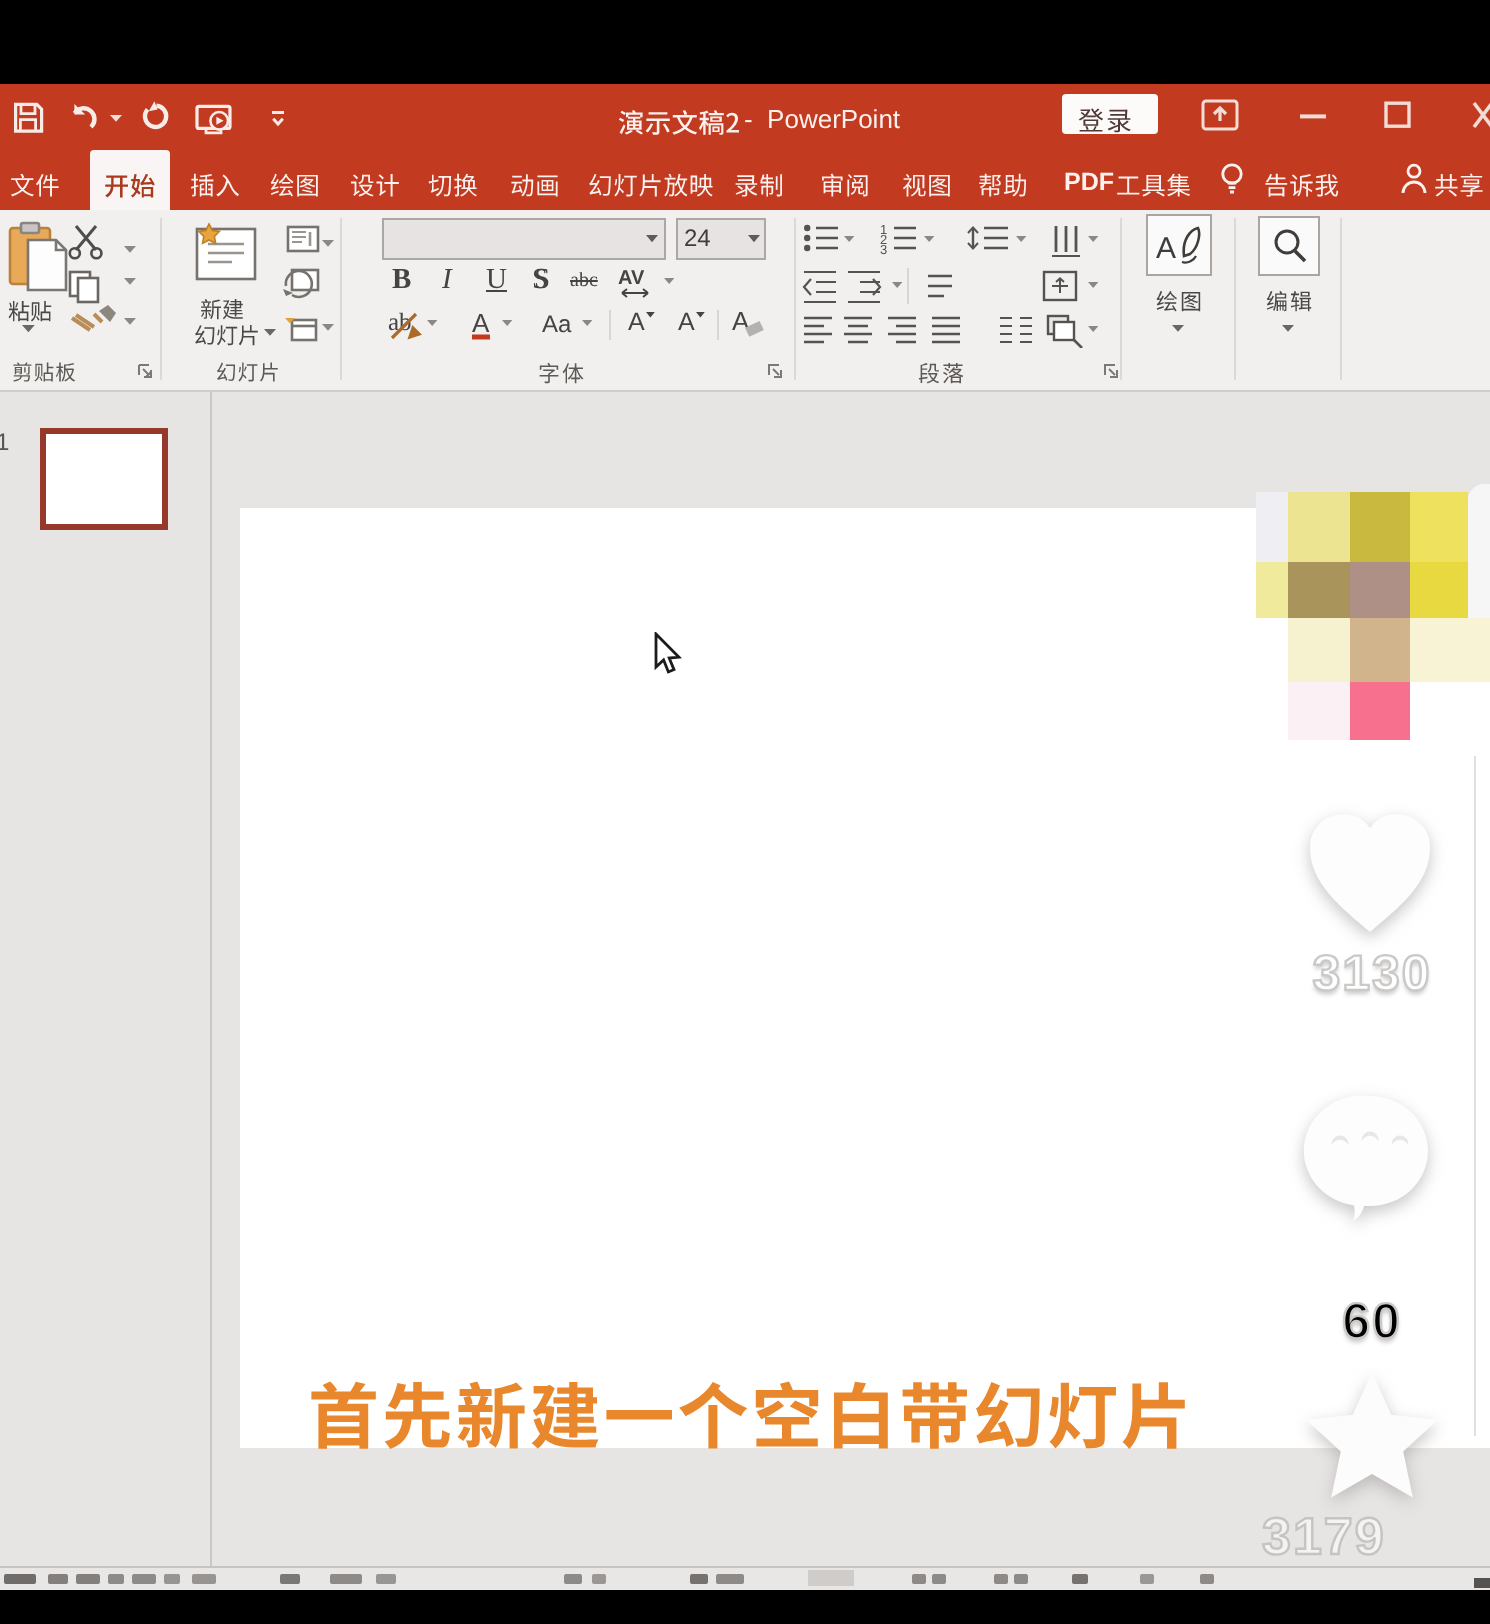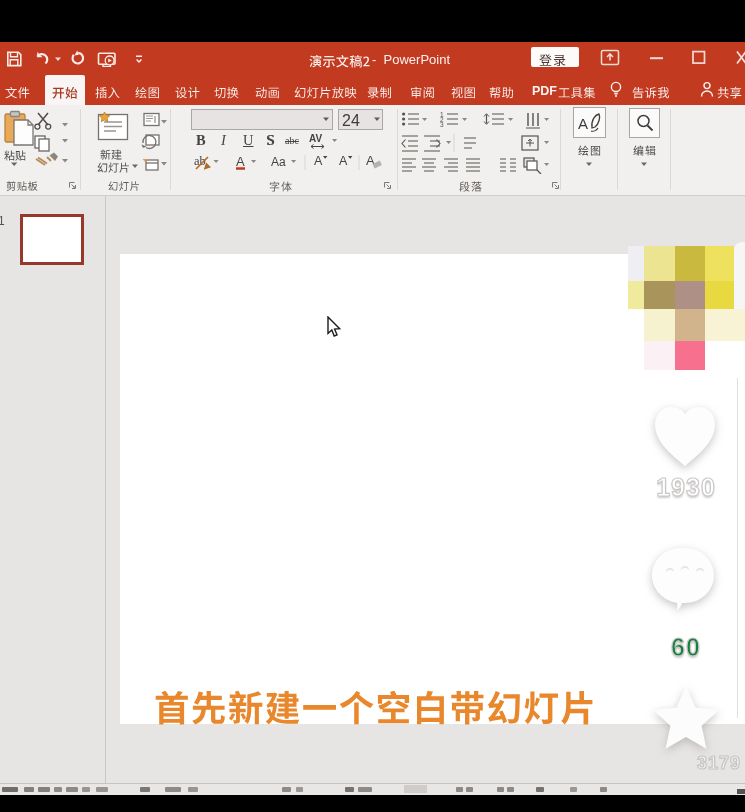--- a/index.html
+++ b/index.html
@@ -170,21 +170,21 @@
       <path d="M1 1.5 l3 3.4 3-3.4z" fill="#6b6762"></path>
     </svg>
     <svg style="position:absolute;left:108px;top:178px;overflow:visible;" width="32" height="15" viewBox="0 0 32 15">
       <path d="M4.9 4.3H9.1V5H4.9ZM8.8 4.3H9.5Q9.5 4.3 9.5 4.4Q9.5 4.5 9.5 4.6Q9.5 4.7 9.5 4.7Q9.5 6.6 9.4 7.9Q9.4 9.2 9.3 10Q9.2 10.9 9.1 11.3Q9 11.8 8.8 12Q8.7 12.2 8.5 12.3Q8.3 12.4 8 12.4Q7.7 12.5 7.3 12.4Q6.8 12.4 6.4 12.4Q6.4 12.2 6.3 12Q6.2 11.8 6.1 11.6Q6.6 11.7 7.1 11.7Q7.5 11.7 7.7 11.7Q7.9 11.7 8 11.7Q8.1 11.6 8.1 11.5Q8.3 11.4 8.4 10.9Q8.5 10.5 8.5 9.7Q8.6 8.9 8.7 7.6Q8.7 6.3 8.8 4.5ZM3.7 9.2 4.4 9Q4.6 9.5 4.9 10Q5.2 10.6 5.4 11.1Q5.6 11.6 5.7 12L4.9 12.4Q4.9 11.9 4.7 11.4Q4.5 10.9 4.2 10.3Q4 9.7 3.7 9.2ZM0.8 8.1Q0.8 8 0.7 7.9Q0.7 7.7 0.6 7.6Q0.6 7.4 0.5 7.3Q0.7 7.3 0.8 7.1Q1 6.9 1.2 6.6Q1.3 6.5 1.5 6.1Q1.7 5.8 1.9 5.4Q2.1 4.9 2.4 4.4Q2.6 3.9 2.8 3.3L3.5 3.6Q3.3 4.4 2.9 5.1Q2.5 5.8 2.1 6.5Q1.7 7.1 1.3 7.7V7.7Q1.3 7.7 1.3 7.7Q1.2 7.8 1.1 7.8Q1 7.9 0.9 8Q0.8 8 0.8 8.1ZM0.8 8.1 0.8 7.5 1.2 7.2 3.8 7.1Q3.8 7.2 3.8 7.4Q3.7 7.6 3.7 7.8Q2.8 7.8 2.3 7.9Q1.7 7.9 1.5 8Q1.2 8 1 8Q0.9 8.1 0.8 8.1ZM0.9 12Q0.9 11.9 0.8 11.7Q0.8 11.6 0.7 11.5Q0.7 11.3 0.6 11.2Q0.8 11.1 1 10.9Q1.2 10.7 1.5 10.3Q1.7 10.1 2 9.6Q2.3 9.2 2.7 8.6Q3.1 8 3.5 7.3Q3.9 6.6 4.2 5.9L5 6.2Q4.5 7.2 3.9 8.2Q3.3 9.1 2.7 10Q2 10.8 1.4 11.5V11.5Q1.4 11.5 1.3 11.6Q1.3 11.6 1.2 11.7Q1.1 11.8 1 11.8Q0.9 11.9 0.9 12ZM0.9 12 0.8 11.3 1.3 11 4.8 10.4Q4.8 10.6 4.8 10.8Q4.8 11 4.8 11.1Q3.8 11.3 3.2 11.4Q2.5 11.6 2.1 11.6Q1.7 11.7 1.4 11.8Q1.2 11.8 1.1 11.9Q1 11.9 0.9 12Z M13.1 3.3H13.8V6.6Q13.8 7.5 13.7 8.3Q13.7 9.1 13.5 9.9Q13.3 10.7 12.9 11.4Q12.5 12.1 11.8 12.8Q11.7 12.7 11.6 12.6Q11.5 12.5 11.4 12.4Q11.3 12.3 11.2 12.2Q11.9 11.6 12.2 10.9Q12.6 10.3 12.8 9.6Q12.9 8.8 13 8.1Q13.1 7.4 13.1 6.6ZM11.8 5.4 12.4 5.5Q12.4 5.9 12.4 6.4Q12.3 6.9 12.2 7.3Q12.1 7.8 12 8.2L11.4 7.9Q11.5 7.6 11.6 7.2Q11.7 6.7 11.7 6.3Q11.8 5.8 11.8 5.4ZM14.7 5.2 15.4 5.5Q15.2 6 14.9 6.6Q14.7 7.2 14.4 7.6L14 7.4Q14.1 7.1 14.2 6.7Q14.4 6.3 14.5 5.9Q14.6 5.6 14.7 5.2ZM13.6 9.1Q13.7 9.2 14 9.4Q14.2 9.7 14.5 9.9Q14.8 10.2 15 10.5Q15.2 10.7 15.3 10.8L14.8 11.4Q14.7 11.3 14.5 11Q14.2 10.7 14 10.4Q13.7 10.1 13.5 9.9Q13.2 9.6 13.1 9.5ZM15.4 4.1H20.7V4.9H15.4ZM18.1 4.4H18.9V11.6Q18.9 12 18.8 12.2Q18.7 12.5 18.4 12.6Q18.1 12.7 17.6 12.7Q17.1 12.7 16.4 12.7Q16.4 12.6 16.3 12.4Q16.3 12.3 16.2 12.1Q16.1 12 16.1 11.9Q16.5 11.9 16.8 11.9Q17.2 11.9 17.4 11.9Q17.7 11.9 17.8 11.9Q18 11.9 18 11.8Q18.1 11.8 18.1 11.6Z M23.9 6H30.9V6.8H23.9ZM27.2 3.3H28V6.3H27.2ZM23.5 3.6H24.3V7Q24.3 7.8 24.2 8.5Q24.1 9.3 24 10.1Q23.8 10.8 23.5 11.5Q23.2 12.2 22.6 12.8Q22.5 12.7 22.4 12.6Q22.3 12.5 22.2 12.4Q22.1 12.3 22 12.2Q22.7 11.5 23 10.6Q23.3 9.7 23.4 8.8Q23.5 7.9 23.5 7ZM23.8 8.4H29.3V12.8H28.5V9.2H23.8Z" fill="#5d5955"></path>
     </svg>
     <div class="ab" style="left:191px;top:109px;width:142px;height:21px;background:#e6e3e2;border:1px solid #aba7a4"></div>
     <svg class="ab" style="left:322px;top:116px" width="9" height="8" viewBox="0 0 9 8">
       <path d="M1 1.5 l3 3.6 3-3.6z" fill="#5f5b58"></path>
     </svg>
     <div class="ab" style="left:338px;top:109px;width:45px;height:21px;background:#e6e3e2;border:1px solid #aba7a4"></div>
-    <div class="ab" style="left:342px;top:112px;font-size:16px;color:#3f3c39">24</div>
+    <div class="ab" style="left:342px;top:112px;font-size:12px;color:#3f3c39">24</div>
     <svg class="ab" style="left:373px;top:116px" width="9" height="8" viewBox="0 0 9 8">
       <path d="M1 1.5 l3 3.6 3-3.6z" fill="#5f5b58"></path>
     </svg>
     <div class="ab" style="left:196px;top:132px;width:14px;font-size:14.5px;font-weight:bold;color:#444;font-family:'Liberation Serif',serif">B</div>
     <div class="ab" style="left:221px;top:132px;font-size:14.5px;font-style:italic;color:#444;font-family:'Liberation Serif',serif">I</div>
     <div class="ab" style="left:243px;top:132px;font-size:14.5px;text-decoration:underline;color:#444;font-family:'Liberation Serif',serif">U</div>
     <div class="ab" style="left:266px;top:132px;font-size:14.5px;color:#444;font-family:'Liberation Serif',serif;text-shadow:1px 0 0 #444">S</div>
     <div class="ab" style="left:285px;top:135px;font-size:10px;color:#444;text-decoration:line-through;font-family:'Liberation Serif',serif">abc</div>
     <svg class="ab" style="left:309px;top:133px" width="30" height="18" viewBox="0 0 30 18">
 <g fill="#444" style="font:bold 10px Liberation Sans">
@@ -311,39 +311,39 @@
     <div style="position:absolute;left:675px;top:281px;width:30px;height:28px;background:#ae9086;"></div>
     <div style="position:absolute;left:705px;top:281px;width:29px;height:28px;background:#e7d93f;"></div>
     <div style="position:absolute;left:644px;top:309px;width:31px;height:32px;background:#f6f1ce;"></div>
     <div style="position:absolute;left:675px;top:309px;width:30px;height:32px;background:#d2b48c;"></div>
     <div style="position:absolute;left:705px;top:309px;width:40px;height:32px;background:#f7f3d4;"></div>
     <div style="position:absolute;left:644px;top:341px;width:31px;height:29px;background:#fbf0f3;"></div>
     <div style="position:absolute;left:675px;top:341px;width:30px;height:29px;background:#f7708e;"></div>
     <svg class="ab" style="left:651px;top:398px;filter:drop-shadow(0 3px 4px rgba(148,144,141,.5))" width="68" height="72" viewBox="0 0 68 72">
 <path d="M34 68 C20 56 4 44 4 26 A16.5 16.5 0 0 1 34 16 A16.5 16.5 0 0 1 64 26 C64 44 48 56 34 68z" fill="#fdfdfd"></path>
     </svg>
-    <div class="ab" style="left:631px;top:473px;width:110px;text-align:center;font-size:25px;font-weight:bold;letter-spacing:1px;color:#fff;-webkit-text-stroke:1.2px #cbc9c8;text-shadow:0 2px 2px rgba(170,167,165,.6)">1930</div>
+    <div class="ab" style="left:631px;top:473px;width:110px;text-align:center;font-size:25px;font-weight:bold;letter-spacing:1px;color:#fff;-webkit-text-stroke:1.2px #cbc9c8;text-shadow:0 2px 2px rgba(170,167,165,.6)">3130</div>
     <svg class="ab" style="left:648px;top:546px;filter:drop-shadow(0 3px 4px rgba(148,144,141,.5))" width="74" height="68" viewBox="0 0 74 68">
 <path d="M37 2 a29 27.5 0 0 1 0 55 l-3 0 c-1 4 -3 6 -5.5 7.5 c1-2.5 1-5 .5-7.8 A29 27.5 0 0 1 37 2z" fill="#fdfdfd"></path>
 <g fill="#e9e7e6">
         <circle cx="22" cy="26" r="4.2"></circle>
         <circle cx="37" cy="24" r="4.2"></circle>
         <circle cx="52" cy="26" r="4.2"></circle>
       </g>
 <g fill="#fdfdfd">
         <circle cx="22" cy="28.5" r="4.6"></circle>
         <circle cx="37" cy="26.5" r="4.6"></circle>
         <circle cx="52" cy="28.5" r="4.6"></circle>
       </g>
     </svg>
-    <div class="ab" style="left:631px;top:633px;width:110px;text-align:center;font-size:25px;font-weight:bold;letter-spacing:1px;color:#15803d;-webkit-text-stroke:1.2px #cbc9c8;text-shadow:0 2px 2px rgba(170,167,165,.6)">60</div>
+    <div class="ab" style="left:631px;top:647px;width:110px;text-align:center;font-size:25px;font-weight:bold;letter-spacing:1px;color:#000000;-webkit-text-stroke:1.2px #cbc9c8;text-shadow:0 2px 2px rgba(170,167,165,.6)">60</div>
     <svg class="ab" style="left:648px;top:684px;filter:drop-shadow(0 3px 4px rgba(148,144,141,.5))" width="76" height="72" viewBox="0 0 76 72">
 <path d="M38 2 l9.6 21.4 23.4 2.5 -17.4 15.8 4.8 23 -20.4-11.7 -20.4 11.7 4.8-23 L5 25.9 l23.4-2.5z" fill="#fcfcfc"></path>
     </svg>
-    <div class="ab" style="left:631px;top:753px;width:110px;text-align:right;font-size:18px;font-weight:bold;letter-spacing:1px;color:#f4f3f3;-webkit-text-stroke:1.2px #c6c4c3">3179</div>
+    <div class="ab" style="left:631px;top:753px;width:110px;text-align:left;font-size:26px;font-weight:bold;letter-spacing:1px;color:#f4f3f3;-webkit-text-stroke:1.2px #c6c4c3">3179</div>
     <svg style="position:absolute;left:154px;top:680px;overflow:visible;" width="442" height="52" viewBox="0 0 442 52">
       <path d="M8.6 27.8H26.8V31H8.6ZM8.6 33.3H26.8V36.6H8.6ZM8.6 39H26.9V42.7H8.6ZM1.7 15.8H33.9V19.7H1.7ZM5.2 21.9H30.1V44.4H25.7V25.6H9.5V44.4H5.2ZM15.6 18.1 21 18.3Q20.4 20 19.6 21.5Q18.8 23 18.2 24.2L14 23.7Q14.4 22.9 14.7 21.9Q14.9 20.9 15.2 19.9Q15.4 18.9 15.6 18.1ZM23.9 10.9 28.8 12Q27.7 13.5 26.6 14.9Q25.5 16.3 24.6 17.3L20.8 16.2Q21.4 15.5 21.9 14.6Q22.5 13.6 23 12.7Q23.5 11.7 23.9 10.9ZM7.3 12.5 11.1 10.8Q12.1 11.7 13.1 12.9Q14 14.1 14.6 15L10.6 17Q10.1 16.1 9.2 14.8Q8.2 13.5 7.3 12.5Z M57 28.8H61.3V38.5Q61.3 39.3 61.5 39.6Q61.7 39.8 62.6 39.8Q62.8 39.8 63.2 39.8Q63.6 39.8 64.1 39.8Q64.6 39.8 65 39.8Q65.4 39.8 65.7 39.8Q66.2 39.8 66.5 39.5Q66.8 39.1 66.9 38.1Q67 37 67.1 34.9Q67.5 35.3 68.2 35.6Q68.9 35.9 69.6 36.2Q70.4 36.5 70.9 36.6Q70.7 39.5 70.2 41Q69.7 42.6 68.7 43.2Q67.7 43.8 66 43.8Q65.8 43.8 65.2 43.8Q64.6 43.8 64 43.8Q63.3 43.8 62.8 43.8Q62.2 43.8 61.9 43.8Q59.9 43.8 58.9 43.3Q57.8 42.8 57.4 41.6Q57 40.5 57 38.5ZM38.9 25.7H70.6V29.8H38.9ZM44.7 15.8H67.8V19.9H44.7ZM47.4 28.9H51.9Q51.7 31.4 51.1 33.7Q50.6 36 49.4 38Q48.3 40 46.2 41.7Q44.2 43.3 41 44.5Q40.8 44 40.3 43.3Q39.9 42.6 39.3 41.9Q38.8 41.2 38.3 40.8Q41.2 39.9 42.9 38.6Q44.6 37.4 45.5 35.8Q46.4 34.3 46.8 32.5Q47.2 30.8 47.4 28.9ZM44.7 11.5 49 12.4Q48.5 14.5 47.7 16.7Q46.9 19 45.9 21.1Q44.9 23.2 43.7 24.8Q43.2 24.5 42.5 24.1Q41.8 23.7 41.1 23.4Q40.4 23.1 39.9 22.9Q41.1 21.4 42 19.5Q42.9 17.5 43.6 15.4Q44.3 13.3 44.7 11.5ZM52.6 11H56.9V26.9H52.6Z M95 22.8H108.3V26.7H95ZM75.8 14.5H91.8V18H75.8ZM75.5 28.7H91.7V32.3H75.5ZM75.2 22.5H92.3V26H75.2ZM100.8 24.5H104.9V44.2H100.8ZM77.7 18.7 81 17.9Q81.5 18.8 81.9 20Q82.2 21.1 82.3 22L78.8 23Q78.7 22.1 78.4 20.9Q78.1 19.7 77.7 18.7ZM86.4 17.8 90.2 18.6Q89.7 20 89.1 21.3Q88.6 22.6 88.1 23.6L84.6 22.9Q85 22.1 85.3 21.3Q85.6 20.4 85.9 19.5Q86.2 18.6 86.4 17.8ZM104.2 11.3 107.4 14.5Q105.6 15.2 103.4 15.8Q101.2 16.4 99 16.8Q96.7 17.3 94.6 17.6Q94.5 16.9 94.1 16Q93.7 15.1 93.3 14.4Q95.3 14 97.3 13.6Q99.3 13.1 101.1 12.5Q102.9 11.9 104.2 11.3ZM80.8 11.7 84.6 10.8Q85.2 11.9 85.7 13.3Q86.3 14.7 86.5 15.7L82.5 16.7Q82.3 15.7 81.8 14.3Q81.3 12.9 80.8 11.7ZM82 24.7H85.9V39.9Q85.9 41.2 85.6 41.9Q85.3 42.7 84.5 43.1Q83.7 43.5 82.6 43.6Q81.5 43.7 80.1 43.7Q80 43 79.7 42Q79.3 41 78.9 40.3Q79.7 40.3 80.5 40.3Q81.3 40.3 81.5 40.3Q82 40.3 82 39.8ZM93.3 14.4H97.3V27Q97.3 28.9 97.2 31.2Q97.1 33.4 96.7 35.7Q96.3 38 95.6 40.1Q94.9 42.2 93.8 43.9Q93.5 43.5 92.9 43Q92.2 42.5 91.6 42.1Q91 41.6 90.5 41.4Q91.8 39.4 92.4 36.9Q93 34.4 93.2 31.8Q93.3 29.2 93.3 27ZM86.5 34.4 89.2 32.9Q90.1 34.1 90.9 35.5Q91.7 36.9 92.1 37.9L89.2 39.7Q88.8 38.7 88 37.1Q87.2 35.6 86.5 34.4ZM77.9 33.2 81.2 34.1Q80.6 35.8 79.6 37.6Q78.6 39.3 77.6 40.5Q77.1 40.1 76.3 39.5Q75.4 38.9 74.8 38.5Q75.8 37.5 76.6 36Q77.4 34.6 77.9 33.2Z M122.7 18.6H144.5V21.7H122.7ZM124.2 28.4H142.9V31.4H124.2ZM122.8 33.2H144.1V36.4H122.8ZM130.6 11H134.7V38.8H130.6ZM124.6 13.7H142.5V26.7H124.5V23.5H138.8V16.9H124.6ZM112.8 13H120.9V16.7H112.8ZM115.8 23.1H120.9V26.8H115.7ZM119.4 23.1H120.1L120.9 23L123.2 23.6Q122.5 31.5 120.4 36.6Q118.3 41.8 114.8 44.4Q114.5 43.9 113.9 43.4Q113.4 42.9 112.8 42.4Q112.2 41.8 111.7 41.6Q115.1 39.3 117 34.9Q118.8 30.6 119.4 23.8ZM116 28.8Q117 32.4 118.7 34.6Q120.3 36.8 122.6 37.9Q124.8 39 127.5 39.4Q130.3 39.9 133.4 39.9Q134 39.9 135.2 39.9Q136.3 39.9 137.8 39.9Q139.2 39.9 140.6 39.8Q142.1 39.8 143.3 39.8Q144.6 39.8 145.3 39.8Q145 40.2 144.7 40.9Q144.4 41.6 144.1 42.3Q143.9 43.1 143.8 43.7H141.9H133.3Q129.5 43.7 126.3 43.1Q123.1 42.6 120.6 41.1Q118 39.7 116.1 37Q114.2 34.3 112.8 29.9ZM114.1 28.4Q113.9 28 113.6 27.4Q113.3 26.8 113 26.2Q112.7 25.5 112.4 25.1Q113 25 113.7 24.3Q114.4 23.6 114.9 22.7Q115.3 22.2 116.1 20.7Q116.9 19.2 117.8 17.2Q118.7 15.3 119.4 13.2V13L120.8 12.4L123.4 14.1Q121.9 17.6 120.2 20.8Q118.5 24 116.9 26.3V26.4Q116.9 26.4 116.5 26.6Q116 26.8 115.5 27.1Q114.9 27.4 114.5 27.8Q114.1 28.1 114.1 28.4Z M149.2 25H182V29.7H149.2Z M202.4 11 206.3 12.8Q204.2 16.3 201.5 19.1Q198.7 22 195.5 24.2Q192.2 26.5 188.7 28.1Q188.2 27.1 187.3 25.9Q186.5 24.8 185.6 23.9Q189 22.7 192.1 20.8Q195.3 18.9 198 16.4Q200.6 14 202.4 11ZM204.1 13.4Q207.1 16.4 209.8 18.5Q212.5 20.6 215 21.9Q217.4 23.2 219.6 24.1Q218.8 24.8 217.9 25.9Q217 27.1 216.5 28.1Q214.3 27.1 211.8 25.5Q209.4 24 206.5 21.5Q203.7 19.1 200.3 15.4ZM200.2 22.5H204.7V44.3H200.2Z M237 31.1H241.6V41.1H237ZM223.9 15H255.1V23.1H250.6V18.9H228.1V23.8H223.9ZM228.5 28.5H250.6V32.3H228.5ZM224.2 39.3H254.9V43.2H224.2ZM240.9 23.2 243.6 20.2Q244.9 20.8 246.4 21.5Q247.9 22.2 249.5 23Q251 23.7 252.4 24.4Q253.8 25.2 254.8 25.7L251.9 29.1Q251 28.5 249.7 27.8Q248.3 27 246.8 26.2Q245.3 25.4 243.7 24.6Q242.2 23.8 240.9 23.2ZM235.1 20.3 238 22.9Q236.5 24.2 234.5 25.4Q232.6 26.6 230.6 27.7Q228.5 28.8 226.6 29.6L224.2 25.7Q227.1 24.8 229.9 23.4Q232.8 22 235.1 20.3ZM236 11.9 240.5 10.7Q241.1 11.9 241.7 13.3Q242.4 14.8 242.7 15.8L237.9 17.2Q237.6 16.2 237.1 14.7Q236.5 13.2 236 11.9Z M265.3 37.7H287.3V42H265.3ZM265.2 26.9H287.3V31.1H265.2ZM263 16.2H289.9V44.3H285.4V20.5H267.3V44.3H263ZM273.4 10.9 279 11.6Q278.2 13.6 277.3 15.5Q276.3 17.4 275.6 18.7L271.4 17.8Q271.8 16.8 272.2 15.6Q272.6 14.4 272.9 13.2Q273.3 11.9 273.4 10.9Z M311 25.7H315.4V44.4H311ZM311.2 11.2H315.4V21.2H311.2ZM301.7 29.3H322.6V33H305.9V41.3H301.7ZM321.5 29.3H325.9V37.2Q325.9 38.6 325.5 39.4Q325.2 40.2 324.2 40.7Q323.3 41.1 322 41.2Q320.7 41.3 319 41.3Q318.9 40.4 318.5 39.4Q318.1 38.4 317.7 37.6Q318.7 37.6 319.7 37.6Q320.6 37.7 320.9 37.7Q321.3 37.6 321.4 37.5Q321.5 37.4 321.5 37.2ZM298 22.7H328.8V30.5H324.4V26.2H302.1V30.5H298ZM297.3 14.7H329.5V18.3H297.3ZM302.6 11.1H306.9V21.3H302.6ZM320 11.1H324.3V21.3H320Z M349.4 14.3H363.6V18.4H349.4ZM361.6 14.3H365.8Q365.8 14.3 365.8 14.7Q365.8 15.2 365.8 15.7Q365.8 16.2 365.8 16.4Q365.7 22.8 365.5 27.2Q365.3 31.6 365.1 34.4Q364.9 37.3 364.5 38.9Q364.2 40.4 363.6 41.2Q362.9 42.2 362.1 42.6Q361.4 43.1 360.3 43.3Q359.3 43.4 357.8 43.4Q356.3 43.4 354.8 43.4Q354.7 42.5 354.4 41.3Q354 40 353.4 39.1Q355 39.3 356.3 39.3Q357.6 39.3 358.3 39.3Q358.8 39.3 359.1 39.2Q359.5 39 359.8 38.7Q360.2 38.2 360.5 36.7Q360.8 35.2 361 32.4Q361.2 29.7 361.3 25.5Q361.4 21.2 361.6 15.3ZM344.9 31.8 348.4 30.4Q349.3 32.2 350.3 34.2Q351.2 36.2 351.9 38.2Q352.7 40.1 353 41.6L349.2 43.4Q348.9 41.8 348.2 39.8Q347.5 37.9 346.7 35.7Q345.8 33.6 344.9 31.8ZM335.4 28.2Q335.3 27.8 335.1 27.1Q334.8 26.3 334.5 25.5Q334.3 24.7 334 24.1Q334.6 24 335.2 23.4Q335.7 22.8 336.4 21.8Q336.7 21.3 337.4 20.3Q338 19.2 338.8 17.7Q339.6 16.2 340.3 14.5Q341.1 12.7 341.7 11L346 12.7Q344.9 15.1 343.7 17.5Q342.4 19.9 340.9 22Q339.5 24.2 338.1 25.9V26.1Q338.1 26.1 337.7 26.3Q337.3 26.5 336.8 26.9Q336.2 27.2 335.8 27.6Q335.4 27.9 335.4 28.2ZM335.4 28.2 335.3 25 337.3 23.7 345.5 23.2Q345.3 24.1 345.1 25.2Q345 26.3 345 27Q342.2 27.2 340.5 27.4Q338.8 27.6 337.8 27.7Q336.8 27.8 336.3 28Q335.8 28.1 335.4 28.2ZM335.7 41.8Q335.6 41.4 335.3 40.7Q335 39.9 334.7 39.1Q334.4 38.3 334.2 37.7Q335 37.5 335.7 36.7Q336.5 36 337.5 34.7Q338 34 339 32.5Q340.1 31 341.3 29Q342.6 26.9 343.8 24.5Q345.1 22.1 346.1 19.7L350.3 21.6Q348.6 25 346.7 28.2Q344.7 31.4 342.6 34.3Q340.6 37.1 338.5 39.5V39.6Q338.5 39.6 338.1 39.8Q337.6 40.1 337.1 40.4Q336.5 40.8 336.1 41.1Q335.7 41.5 335.7 41.8ZM335.7 41.8 335.4 38.3 337.5 36.9 349.4 35.1Q349.2 36 349.2 37.2Q349.1 38.3 349.1 39Q346 39.6 343.8 40Q341.6 40.4 340.1 40.6Q338.7 40.9 337.8 41.1Q337 41.3 336.5 41.5Q336 41.7 335.7 41.8Z M376.4 11.4H380.5V23.2Q380.5 25.9 380.3 28.8Q380.1 31.6 379.4 34.3Q378.7 37.1 377.4 39.6Q376 42.1 373.7 44.2Q373.4 43.7 372.9 43.1Q372.4 42.5 371.8 41.9Q371.2 41.3 370.7 41Q372.7 39.2 373.8 37Q374.9 34.8 375.5 32.5Q376 30.2 376.2 27.9Q376.4 25.5 376.4 23.2ZM372.1 18.4 375.3 18.8Q375.3 20.4 375.1 22.1Q374.9 23.9 374.6 25.6Q374.3 27.3 373.9 28.7L370.7 27.5Q371.1 26.3 371.4 24.8Q371.7 23.2 371.9 21.6Q372.1 19.9 372.1 18.4ZM382.4 17.6 386 18.9Q385.2 20.8 384.4 22.8Q383.6 24.8 382.8 26.2L380.3 25.1Q380.7 24.1 381.1 22.8Q381.5 21.4 381.9 20.1Q382.2 18.7 382.4 17.6ZM379.8 30.3Q380.3 30.6 381.2 31.5Q382.1 32.4 383.1 33.4Q384.1 34.4 384.9 35.3Q385.8 36.1 386.2 36.5L383.4 39.8Q382.8 39 382 38Q381.2 37 380.3 36Q379.4 34.9 378.6 34Q377.7 33.1 377.1 32.4ZM385.5 13.5H404V17.7H385.5ZM393.9 15.3H398.4V38.8Q398.4 40.6 398 41.7Q397.5 42.7 396.3 43.3Q395.1 43.9 393.3 44Q391.5 44.1 389 44.1Q388.9 43.5 388.6 42.6Q388.3 41.8 388 41Q387.6 40.1 387.3 39.5Q388.4 39.6 389.5 39.6Q390.7 39.7 391.6 39.6Q392.5 39.6 392.9 39.6Q393.4 39.6 393.6 39.4Q393.9 39.2 393.9 38.8Z M414.4 19.9H438.4V24.3H414.4ZM425.4 11.1H430V21.7H425.4ZM412.2 11.8H416.6V23.8Q416.6 26.5 416.5 29.3Q416.3 32 415.7 34.7Q415.1 37.4 413.9 39.9Q412.6 42.4 410.6 44.6Q410.3 44 409.7 43.4Q409.1 42.7 408.5 42.1Q407.8 41.4 407.3 41.1Q409.5 38.7 410.5 35.8Q411.6 32.9 411.9 29.8Q412.2 26.7 412.2 23.8ZM414.3 28.8H434.2V44.4H429.5V33.3H414.3Z" fill="#e8872b"></path>
     </svg>
     <svg class="ab" style="left:326px;top:316px" width="15" height="22" viewBox="0 0 15 22">
 <path d="M2 1 L2 17.5 L5.8 14 L8.2 20 L11 18.8 L8.6 13 L13.5 12.6 z" fill="#fff" stroke="#1c1c1c" stroke-width="1.4" stroke-linejoin="miter"></path>
     </svg>
     <div style="position:absolute;left:0px;top:783px;width:745px;height:12px;background:#e9e7e6;"></div>
     <div style="position:absolute;left:0px;top:783px;width:745px;height:1px;background:#c6c3c1;"></div>
     <div style="position:absolute;left:2px;top:787px;width:16px;height:5px;background:#6f6c69;border-radius:1px"></div>
     <div style="position:absolute;left:24px;top:787px;width:10px;height:5px;background:#827f7c;border-radius:1px"></div>

